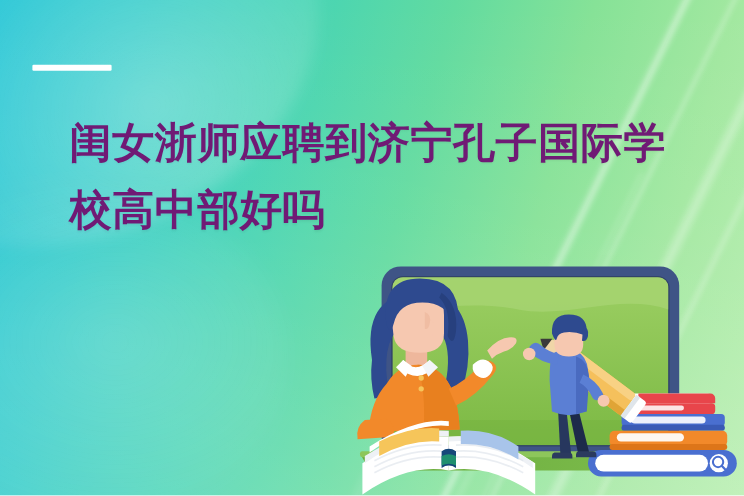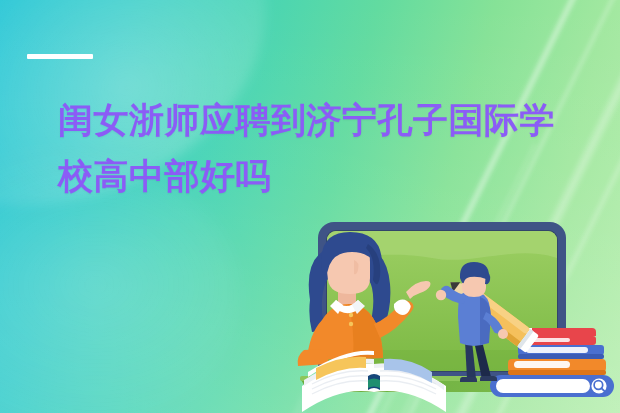--- a/index.html
+++ b/index.html
@@ -90,21 +90,21 @@
     width: 66px;
     height: 5px;
     background: #ffffff;
     border-radius: 1px;
   }
   .title {
     position: absolute;
     left: 58px;
     top: 92px;
     width: 530px;
-    color: #8b5cf6;
+    color: #701a75;
     font-size: 35px;
     font-weight: bold;
     line-height: 56px;
     letter-spacing: 0.5px;
     white-space: normal;
     text-shadow: 0 1px 2px rgba(0,0,0,0.06);
   }
 
   
   .illu {

